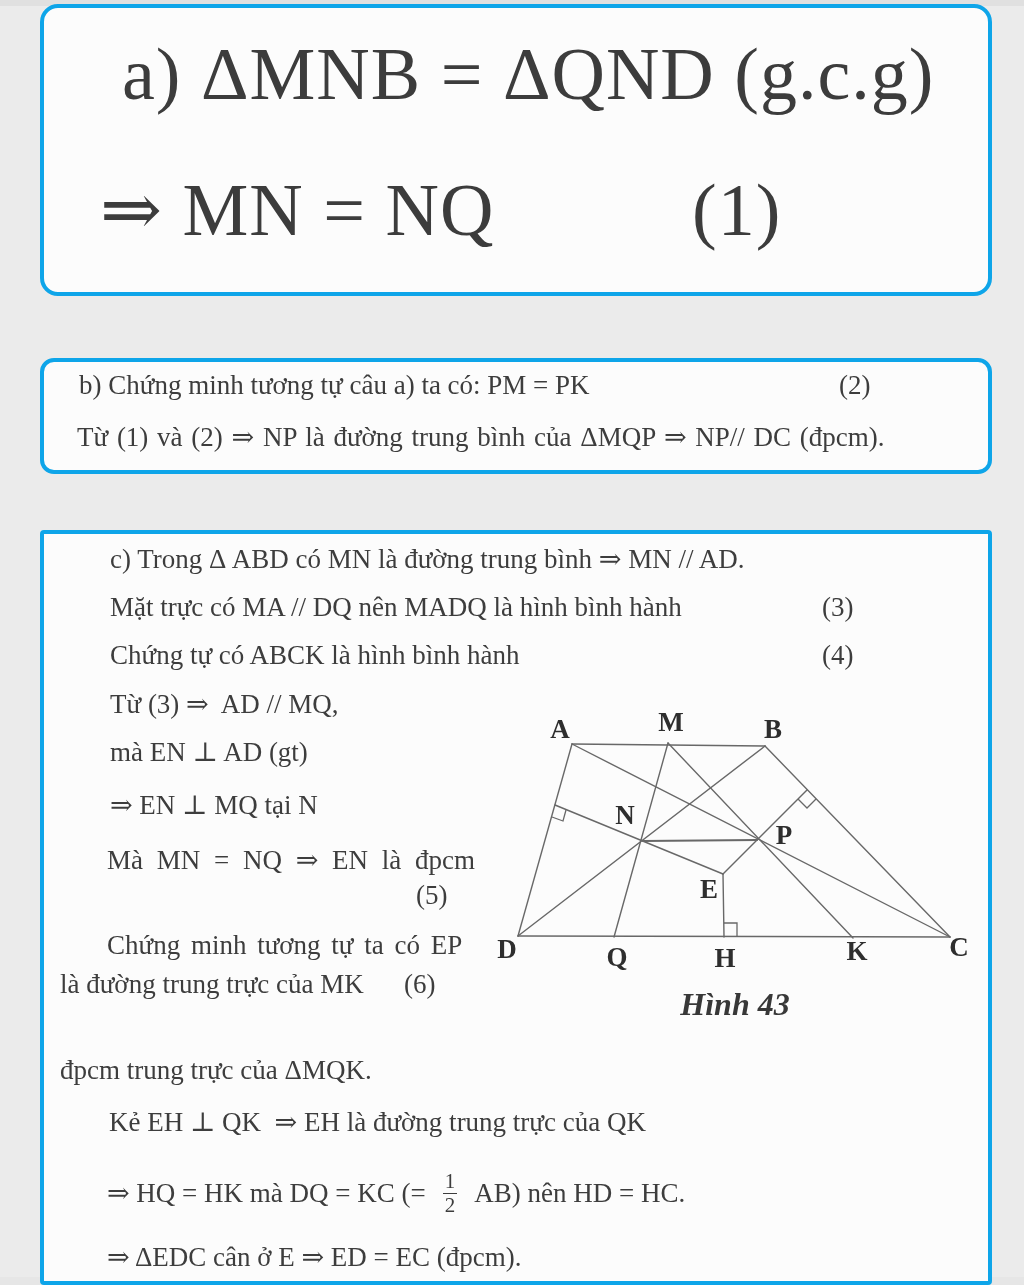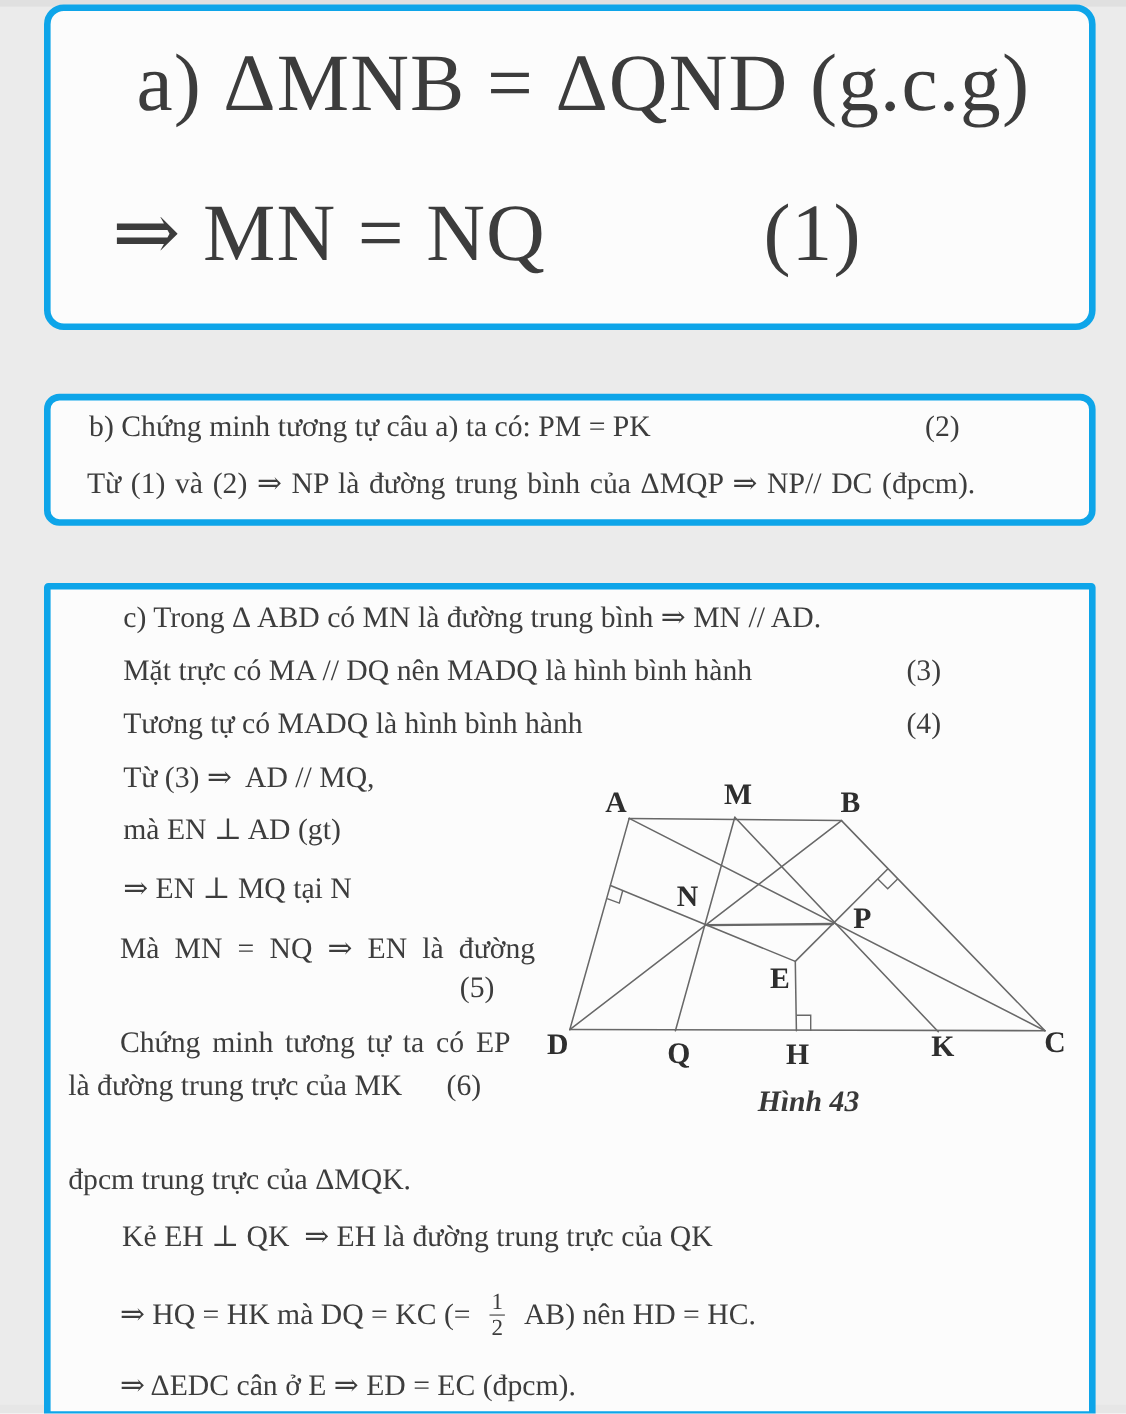--- a/index.html
+++ b/index.html
@@ -6,39 +6,39 @@
   body{
     width:1024px;height:1285px;position:relative;overflow:hidden;
     background:#ebebeb;
     font-family:"Liberation Serif","DejaVu Serif",serif;
     color:#3d3d3d;
   }
   .topstrip{position:absolute;left:0;top:0;width:1024px;height:6px;background:#e0e0e0;}
   .botstrip{position:absolute;left:0;top:1277px;width:1024px;height:8px;background:#e6e6e6;}
   .card{
     position:absolute;background:#fcfcfc;
-    border:6px solid #0ea5e9;border-radius:18px;
+    border:4px solid #0ea5e9;border-radius:18px;
   }
   #card-a{left:40px;top:4px;width:944px;height:284px;}
   #card-b{left:40px;top:358px;width:944px;height:108px;border-radius:14px;}
   #card-c{left:40px;top:530px;width:944px;height:747px;border-radius:4px;}
   .t{position:absolute;white-space:pre;font-size:27px;line-height:34px;}
   .big{position:absolute;white-space:pre;font-size:74px;line-height:1;letter-spacing:1px;color:#3c3c3c;}
   .tag{position:absolute;white-space:pre;font-size:27px;line-height:34px;}
   .row{position:absolute;display:flex;align-items:center;font-size:27px;}
   .frac{display:inline-flex;flex-direction:column;align-items:center;
         font-size:21px;line-height:1.08;margin:0 5px;}
   .frac .den{border-top:1.6px solid #3d3d3d;padding:0 2px;}
   .ws7{word-spacing:7px;}
   .ws4{word-spacing:4px;}
   .ws2{word-spacing:2px;}
   #figure-wrap{position:absolute;left:495px;top:712px;width:480px;height:303px;}
   .fig-label{font-family:"Liberation Serif","DejaVu Serif",serif;font-weight:bold;font-size:27px;fill:#2e2e2e;}
   #figure-caption{position:absolute;left:495px;top:986px;width:480px;text-align:center;
-     font-size:27px;font-style:italic;font-weight:bold;color:#383838;}
+     font-size:32px;font-style:italic;font-weight:bold;color:#383838;}
 </style>
 </head>
 <body>
 
 <div class="topstrip"></div>
 <div class="botstrip"></div>
 
 <div id="card-a" class="card">
   <div class="big" style="left:78px;top:29px;">a) ΔMNB = ΔQND (g.c.g)</div>
   <div class="big" style="left:56px;top:165px;">⇒ MN = NQ</div>
@@ -48,26 +48,26 @@
 <div id="card-b" class="card">
   <div class="t" style="left:35px;top:6px;">b) Chứng minh tương tự câu a) ta có: PM = PK</div>
   <div class="tag" style="left:795px;top:6px;">(2)</div>
   <div class="t ws2" style="left:33px;top:58px;">Từ (1) và (2) ⇒ NP là đường trung bình của ΔMQP ⇒ NP// DC (đpcm).</div>
 </div>
 
 <div id="card-c" class="card">
   <div class="t" style="left:66px;top:8px;">c) Trong Δ ABD có MN là đường trung bình ⇒ MN // AD.</div>
   <div class="t" style="left:66px;top:56px;">Mặt trực có MA // DQ nên MADQ là hình bình hành</div>
   <div class="tag" style="left:778px;top:56px;">(3)</div>
-  <div class="t" style="left:66px;top:104px;">Tương tự có MADQ là hình bình hành</div>
+  <div class="t" style="left:66px;top:104px;">Chứng tự có ABCK là hình bình hành</div>
   <div class="tag" style="left:778px;top:104px;">(4)</div>
   <div class="t" style="left:66px;top:153px;">Từ (3) ⇒  AD // MQ,</div>
   <div class="t" style="left:66px;top:201px;">mà EN ⊥ AD (gt)</div>
   <div class="t" style="left:66px;top:254px;">⇒ EN ⊥ MQ tại N</div>
-  <div class="t ws7" style="left:63px;top:309px;">Mà MN = NQ ⇒ EN là đường</div>
+  <div class="t ws7" style="left:63px;top:309px;">Mà MN = NQ ⇒ EN là đpcm</div>
   <div class="tag" style="left:372px;top:344px;">(5)</div>
   <div class="t ws4" style="left:63px;top:394px;">Chứng minh tương tự ta có EP</div>
   <div class="t" style="left:16px;top:433px;">là đường trung trực của MK</div>
   <div class="tag" style="left:360px;top:433px;">(6)</div>
   <div class="t" style="left:16px;top:519px;">đpcm trung trực của ΔMQK.</div>
   <div class="t" style="left:65px;top:571px;">Kẻ EH ⊥ QK  ⇒ EH là đường trung trực của QK</div>
   <div class="row" style="left:63px;top:628px;height:62px;gap:12px;">
     <span>⇒ HQ = HK mà DQ = KC (=</span>
     <span class="frac">
       <span class="num">1</span>

